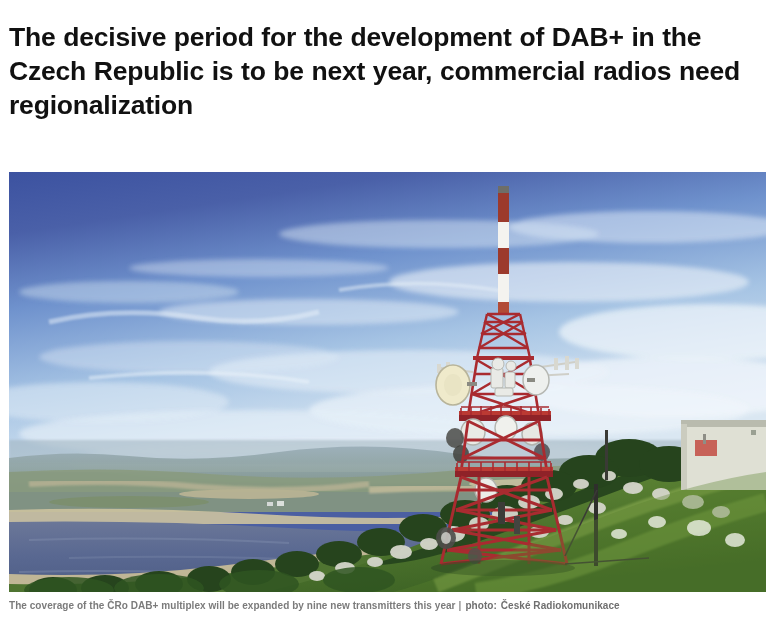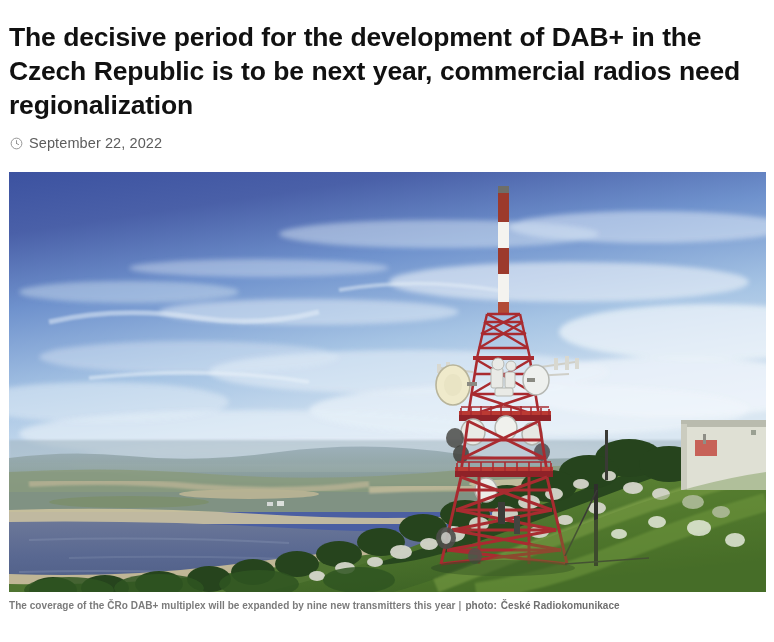--- a/index.html
+++ b/index.html
@@ -93,28 +93,20 @@
   .caption .credit-label { color: #6f6f6f; }
   .caption .credit-name { color: #6f6f6f; padding-left: 4px; }
 </style>
 </head>
 <body>
 
 <div class="article">
 
   <h1 class="headline">The decisive period for the development of DAB+ in the Czech Republic is to be next year, commercial radios need regionalization</h1>
 
-  <div class="meta-row">
-    <svg class="clock-icon" viewBox="0 0 16 16">
-      <circle cx="8" cy="8" r="6.6" fill="none" stroke="#8a8a8a" stroke-width="1.1"></circle>
-      <line x1="8" y1="8" x2="8" y2="4.4" stroke="#8a8a8a" stroke-width="1.1" stroke-linecap="round"></line>
-      <line x1="8" y1="8" x2="10.6" y2="9.3" stroke="#8a8a8a" stroke-width="1.1" stroke-linecap="round"></line>
-    </svg>
-    <span class="meta-date">September 22, 2022</span>
-  </div>
 
   <div class="photo-wrap">
     <svg class="photo" viewBox="0 0 757 420" preserveAspectRatio="none">
       <defs>
         <linearGradient id="skyGrad" x1="0" y1="0" x2="0.38" y2="1">
           <stop offset="0" stop-color="#3c52a0"></stop>
           <stop offset="0.18" stop-color="#4a60a8"></stop>
           <stop offset="0.40" stop-color="#6f92cd"></stop>
           <stop offset="0.66" stop-color="#a6c4e4"></stop>
           <stop offset="0.85" stop-color="#c9dcee"></stop>

